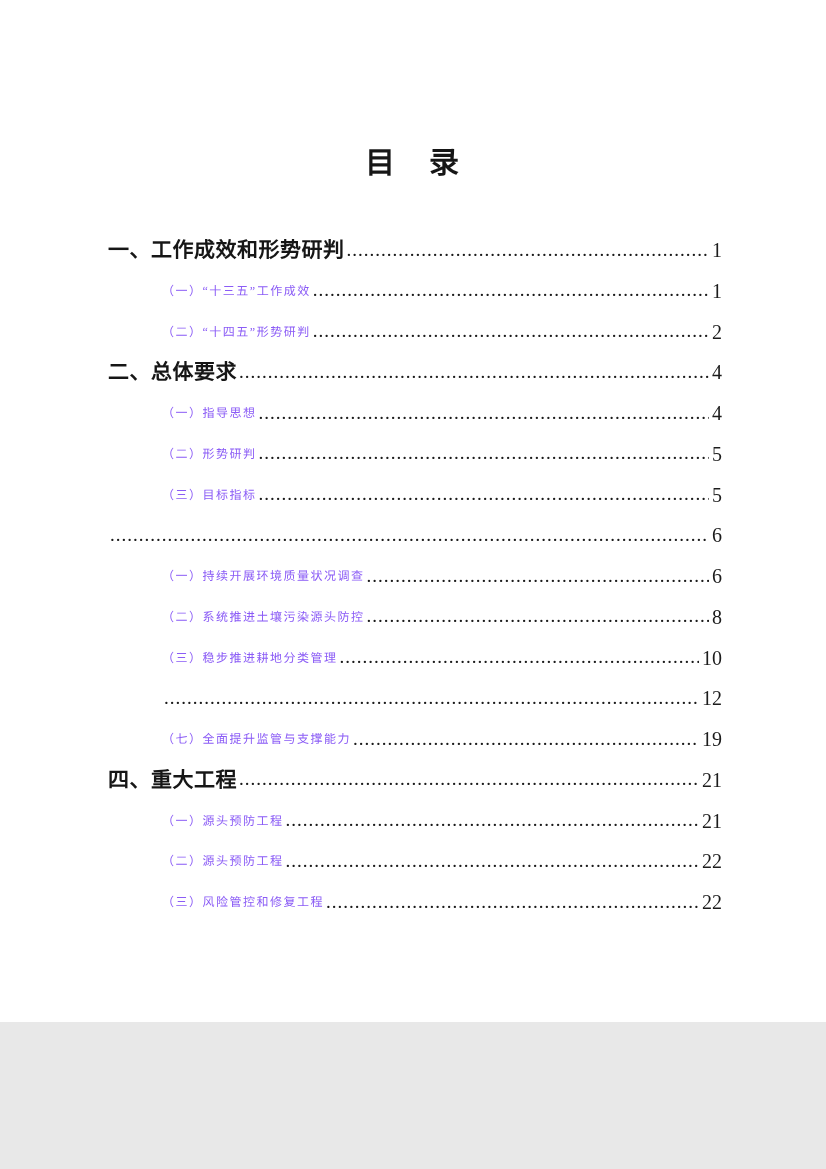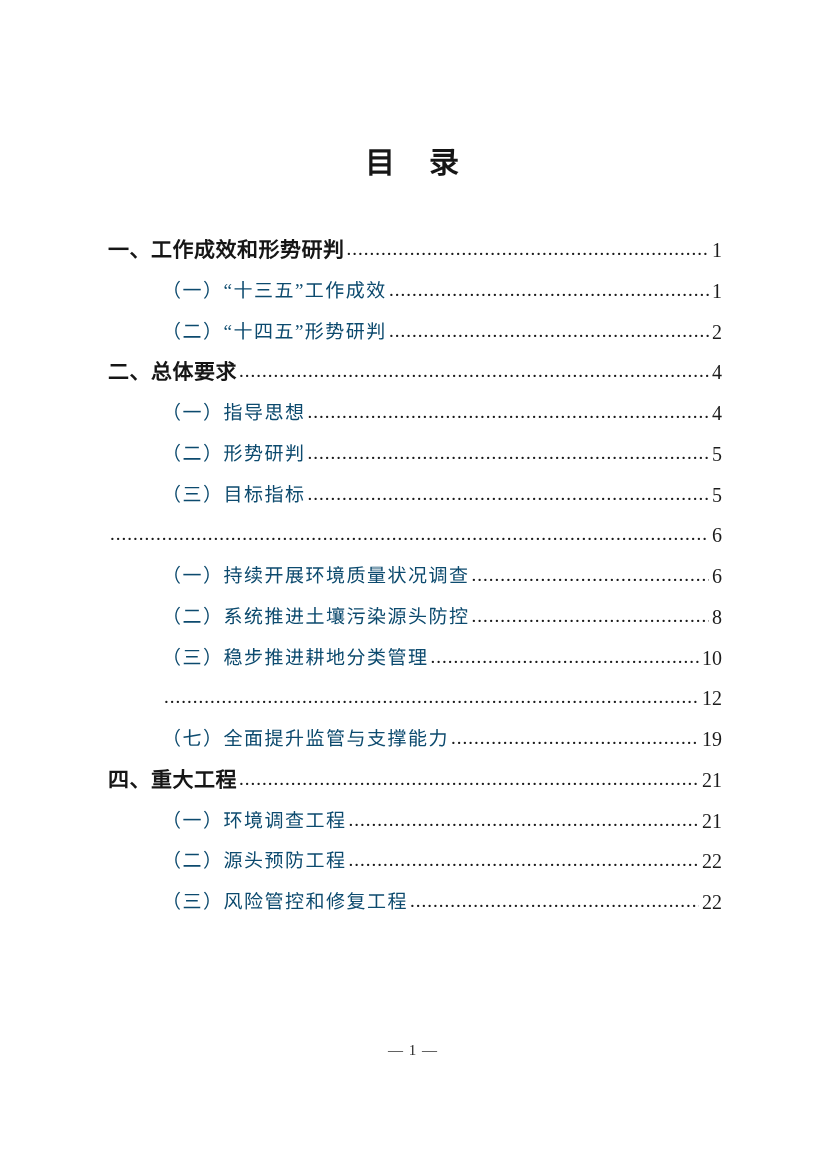--- a/index.html
+++ b/index.html
@@ -3,21 +3,21 @@
 <meta charset="utf-8">
 <style>
   html, body {
     margin: 0;
     padding: 0;
     background: #e8e8e8;
   }
   .page {
     position: relative;
     width: 826px;
-    height: 1169px;
+    height: 1022px;
     margin: 0 auto;
     background: #ffffff;
     overflow: hidden;
     font-family: "Liberation Serif", serif;
     color: #1c1c1c;
   }
   .doc-title {
     margin: 0;
     padding-top: 143px;
     text-align: center;
@@ -29,41 +29,41 @@
     color: #161616;
     white-space: pre;
   }
   .toc {
     margin-top: 47px;
     padding-left: 108px;
     padding-right: 104px;
   }
   .toc-line {
     display: flex;
-    align-items: flex-end;
+    align-items: center;
     height: 40.75px;
     line-height: 40.75px;
     white-space: nowrap;
     cursor: pointer;
   }
   .toc-line.level-1 .toc-label {
     font-family: "Liberation Sans", sans-serif;
     font-weight: 700;
     font-size: 21px;
     color: #161616;
     letter-spacing: 0.5px;
   }
   .toc-line.level-2 {
     padding-left: 54px;
   }
   .toc-line.level-2 .toc-label {
     font-family: "Liberation Serif", serif;
     font-weight: 400;
-    font-size: 19px;
-    color: #0c4a6e;
+    font-size: 12px;
+    color: #8b5cf6;
     letter-spacing: 1.5px;
   }
   .toc-dots {
     flex: 1 1 auto;
     overflow: hidden;
     margin: 0 3px 0 2px;
     color: #1b1b1b;
   }
   .toc-dots::after {
     content: "..............................................................................................................................................................................................";
@@ -159,21 +159,21 @@
       <span class="toc-label">（七）全面提升监管与支撑能力</span>
       <span class="toc-dots"></span>
       <span class="toc-page-num">19</span>
     </div>
       <div class="toc-line level-1">
       <span class="toc-label">四、重大工程</span>
       <span class="toc-dots"></span>
       <span class="toc-page-num">21</span>
     </div>
       <div class="toc-line level-2">
-      <span class="toc-label">（一）环境调查工程</span>
+      <span class="toc-label">（一）源头预防工程</span>
       <span class="toc-dots"></span>
       <span class="toc-page-num">21</span>
     </div>
       <div class="toc-line level-2">
       <span class="toc-label">（二）源头预防工程</span>
       <span class="toc-dots"></span>
       <span class="toc-page-num">22</span>
     </div>
       <div class="toc-line level-2">
       <span class="toc-label">（三）风险管控和修复工程</span>

